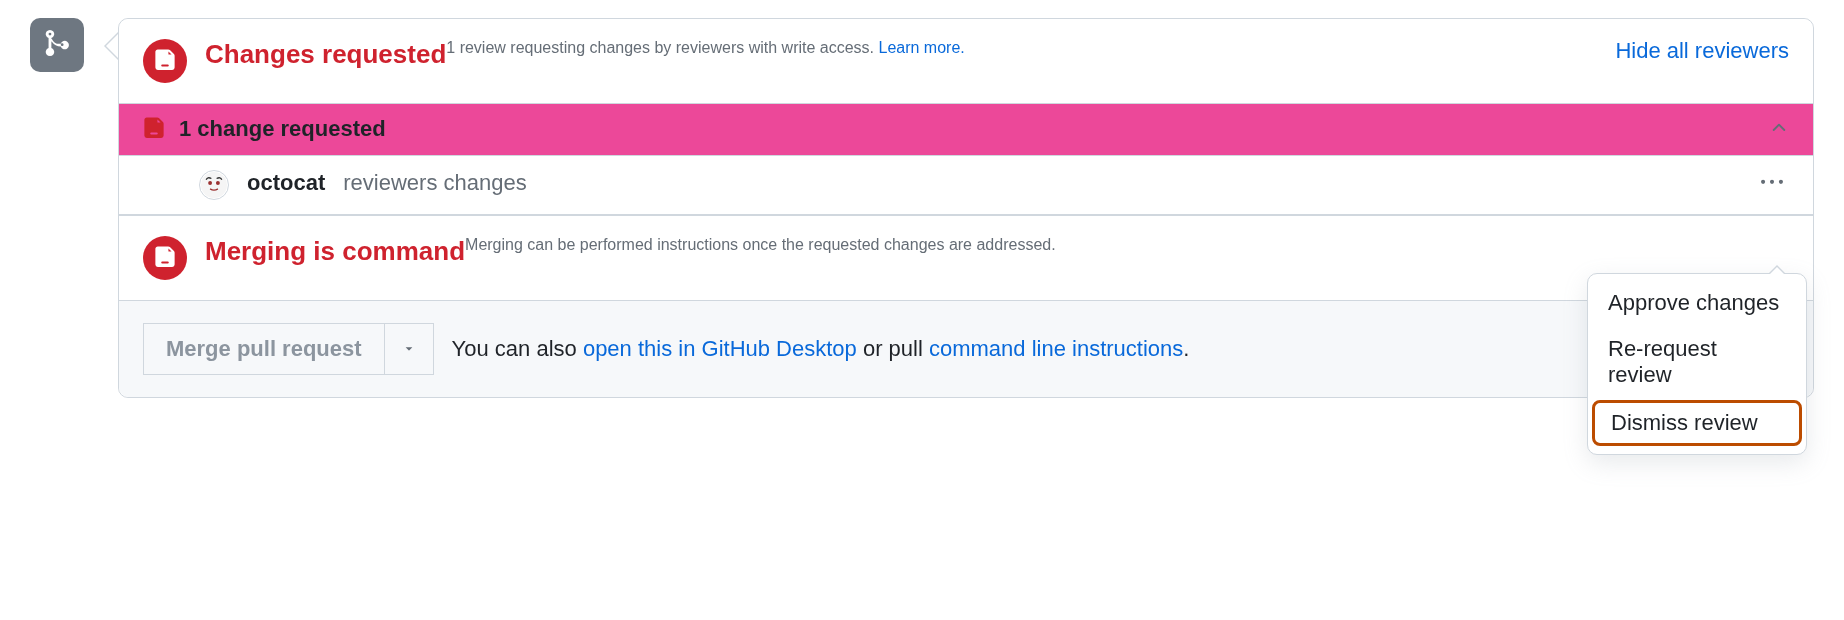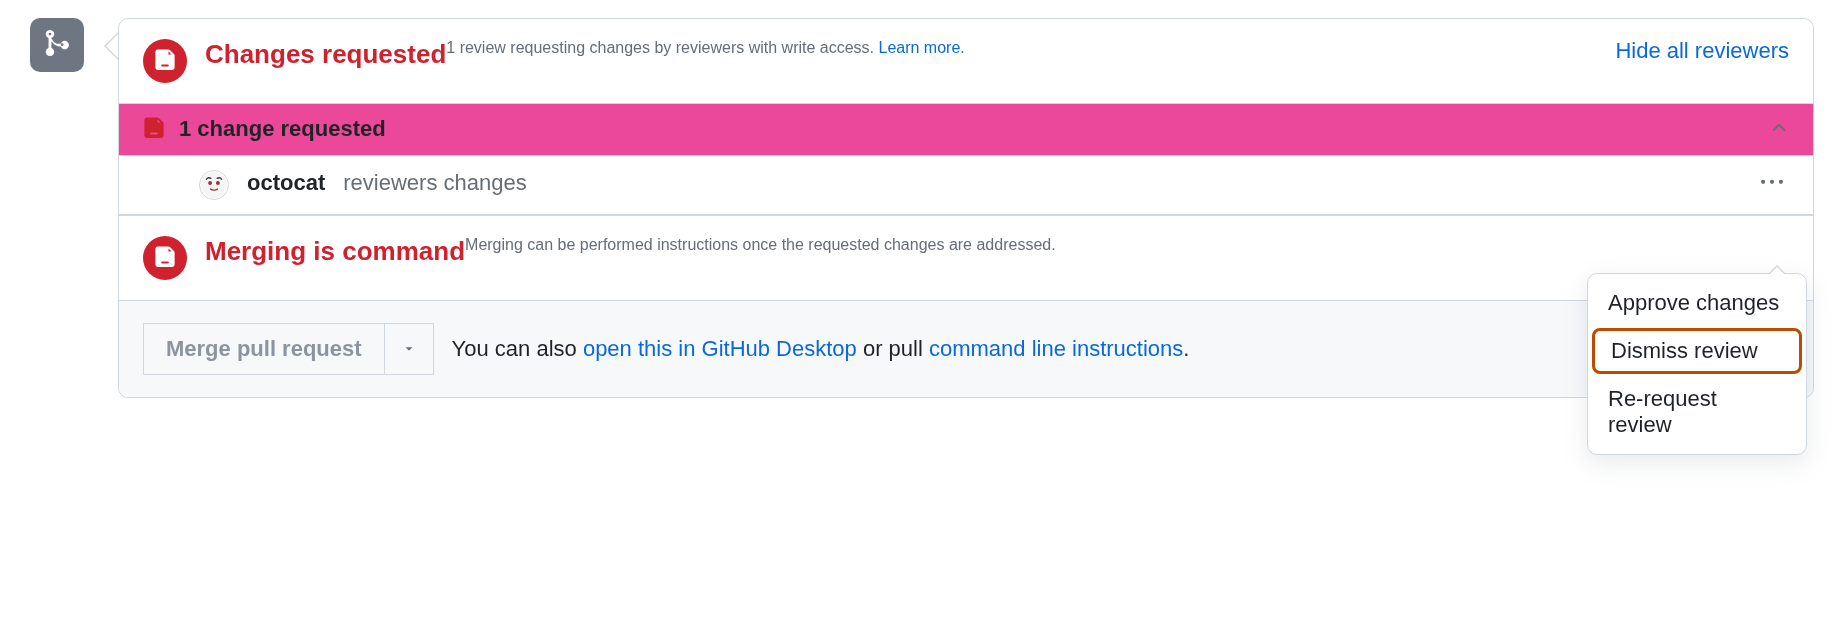--- a/index.html
+++ b/index.html
@@ -301,17 +301,17 @@
         </span>
       </button>
     </div>
     <span class="footer-text">
       <span>You can also </span><a class="link">open this in GitHub Desktop</a><span> or pull </span><a class="link">command line instructions</a><span>.</span>
     </span>
   </div>
 
   <div class="dropdown">
     <div class="dropdown-item">Approve changes</div>
+    <div class="dropdown-item">Re-request review</div>
     <div class="dropdown-item highlighted">Dismiss review</div>
-    <div class="dropdown-item">Re-request review</div>
   </div>
 
 </div>
 
 </body></html>

